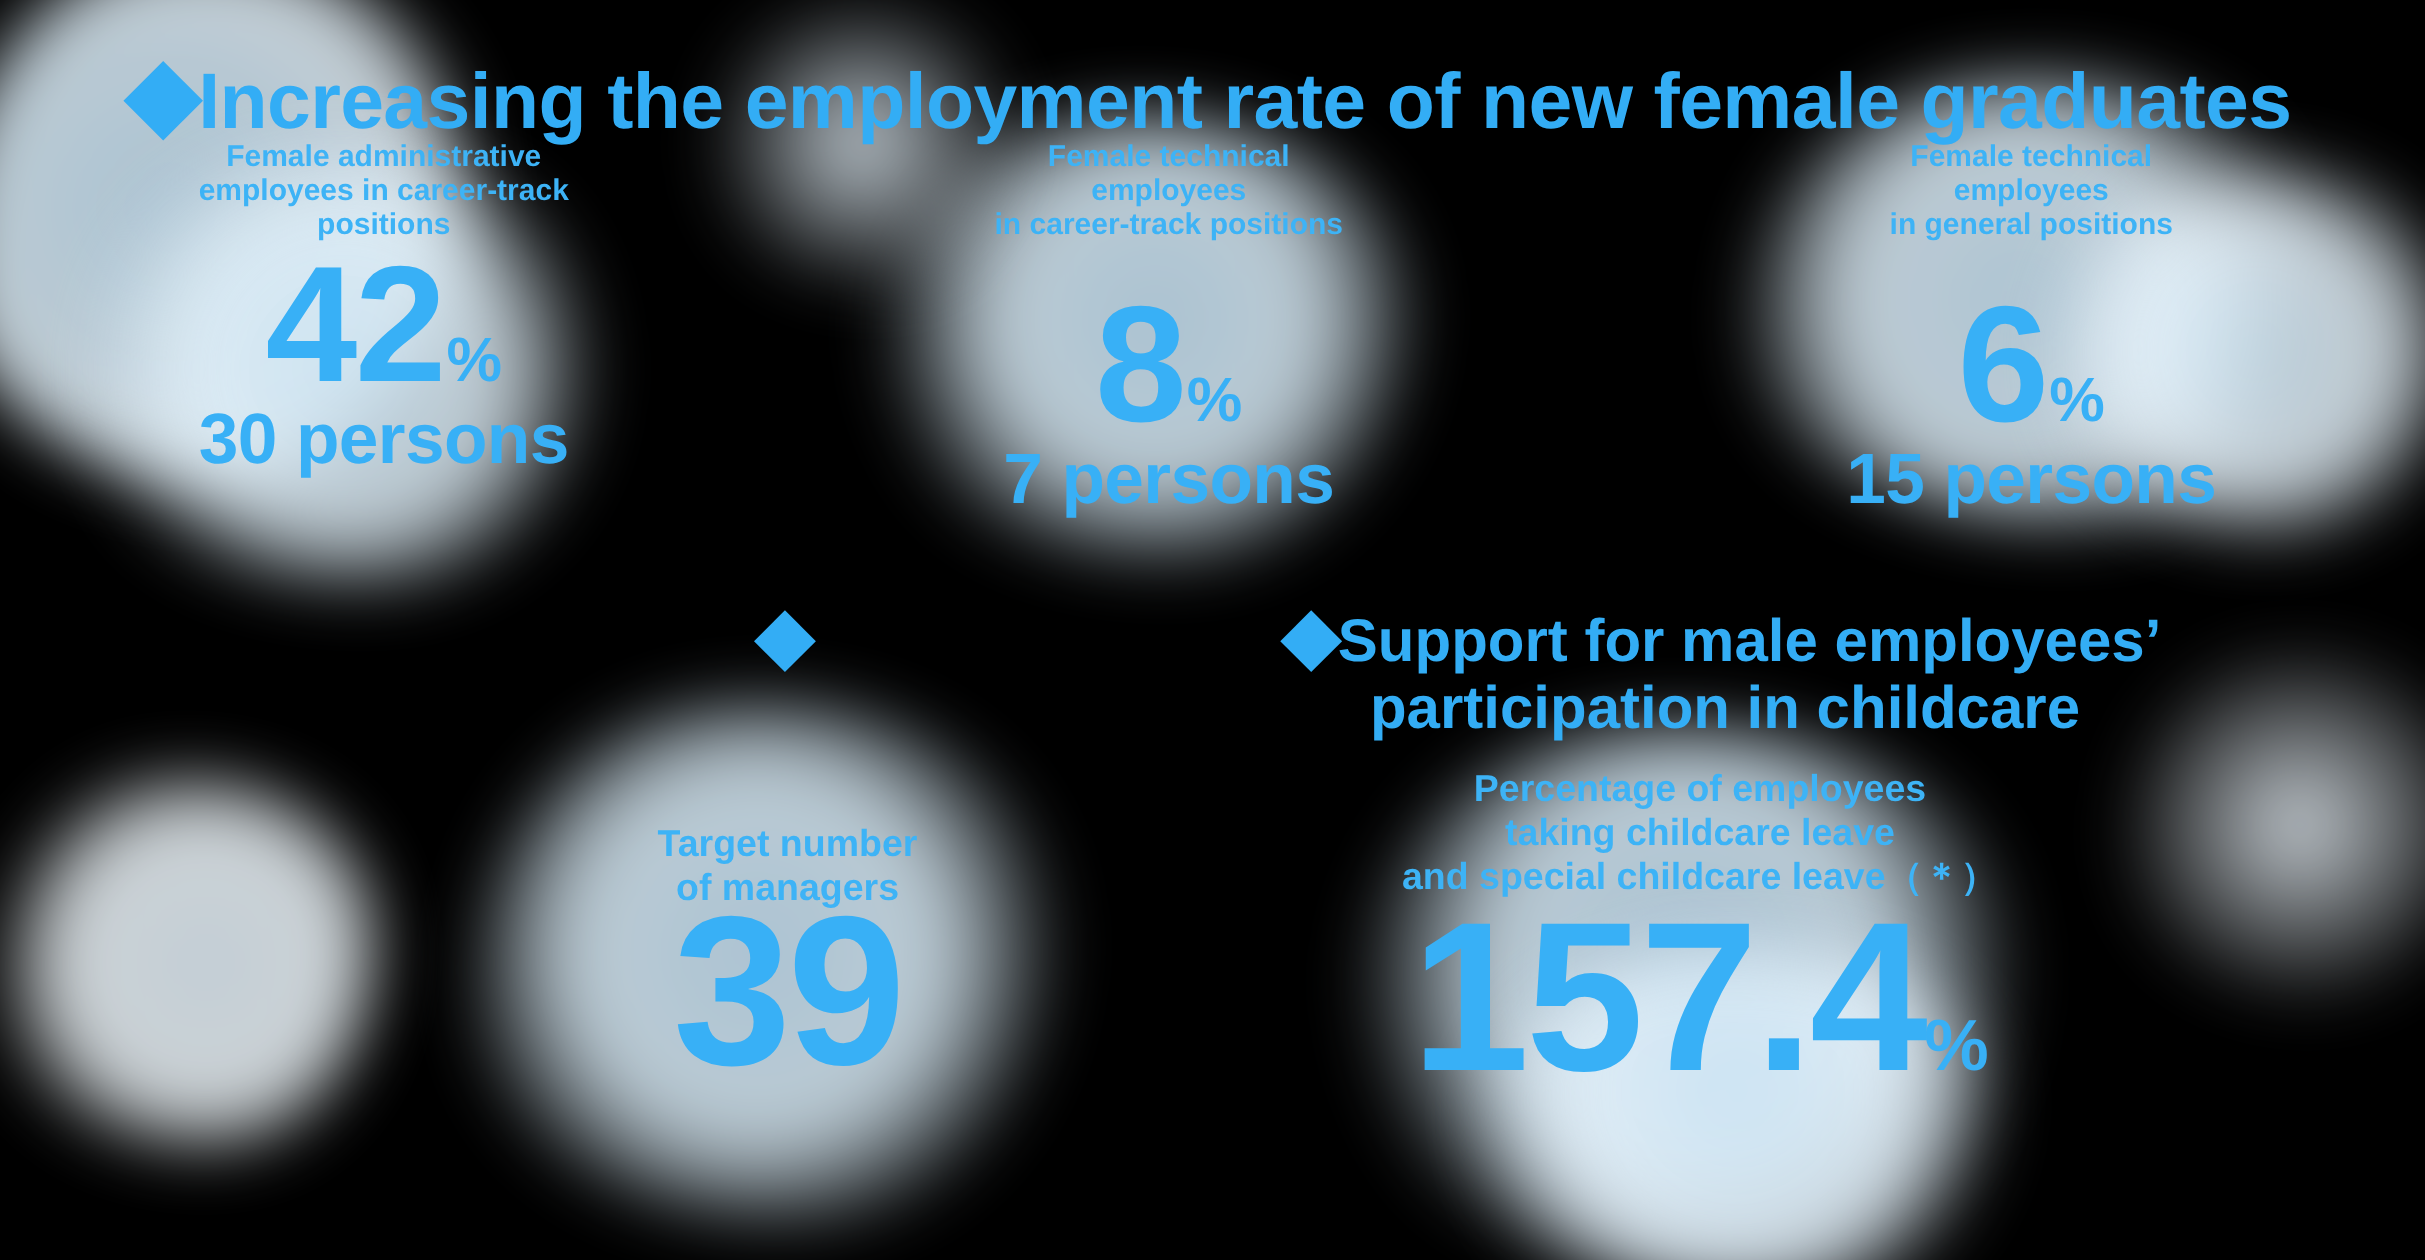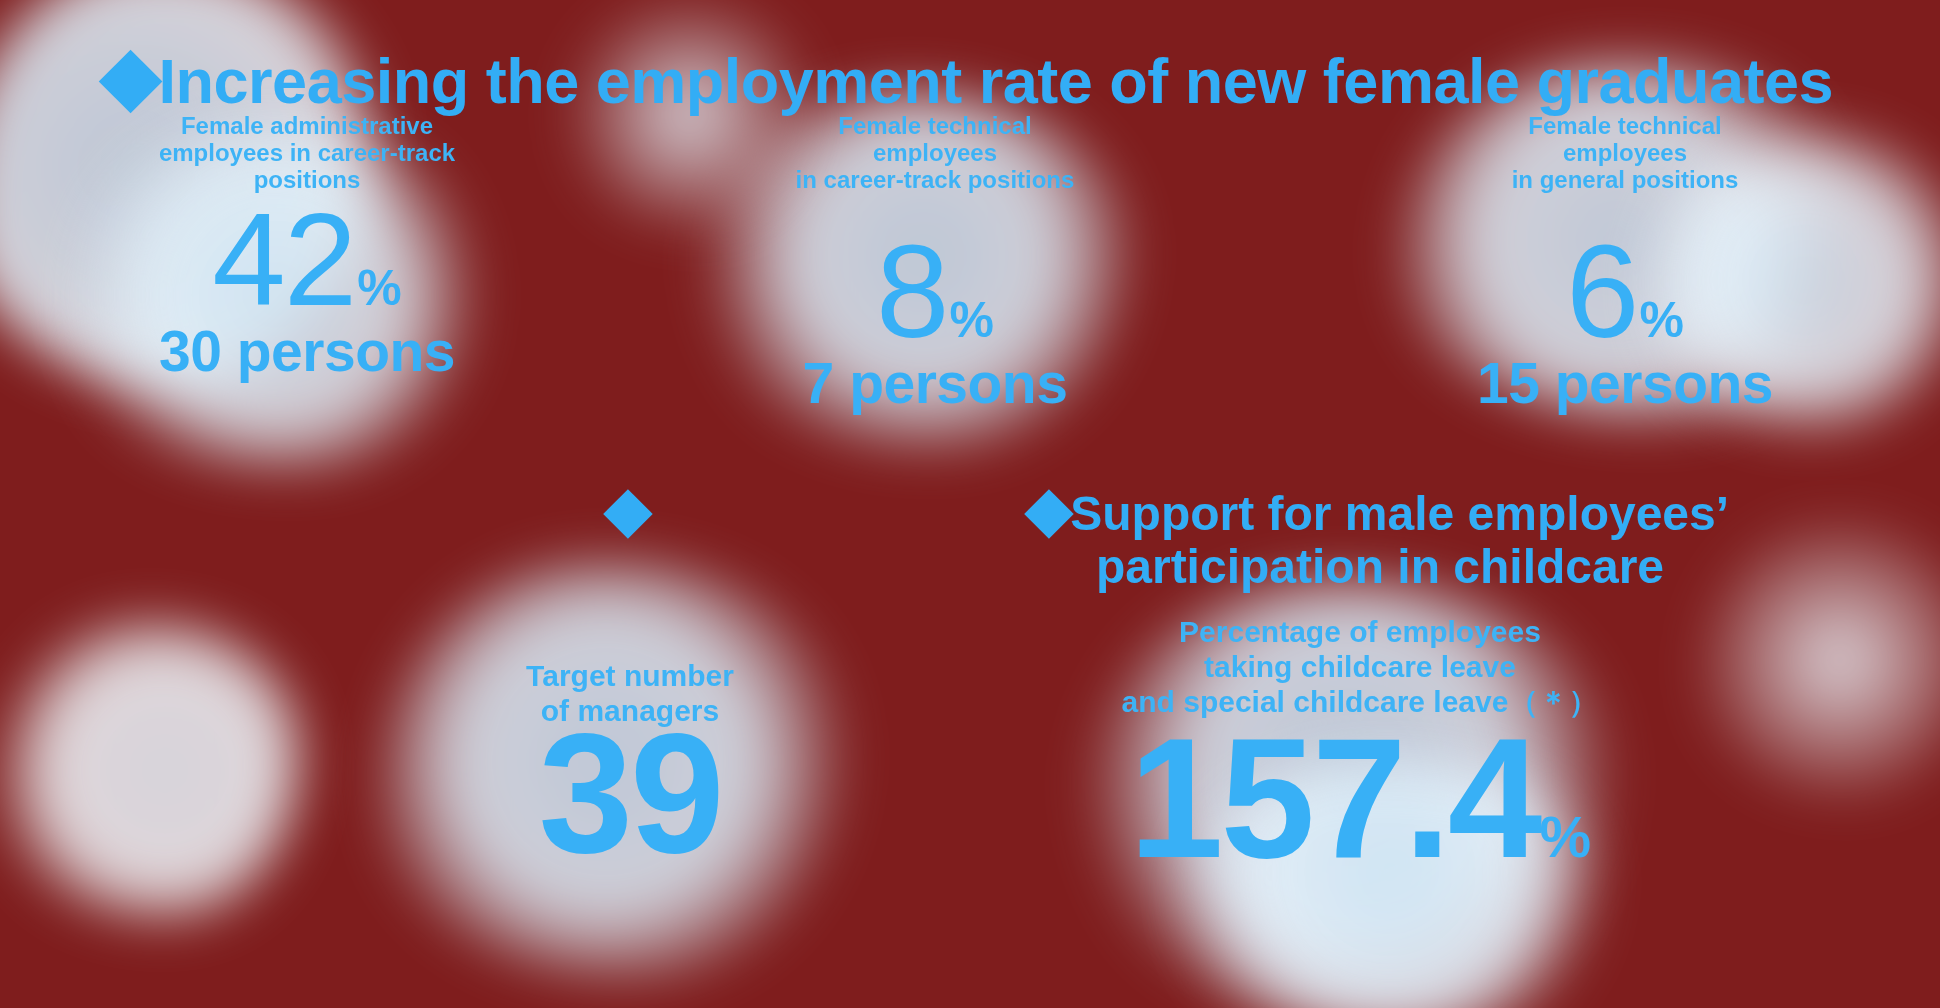--- a/index.html
+++ b/index.html
@@ -8,21 +8,21 @@
     background: #ffffff;
   }
   body {
     font-family: "Liberation Sans", sans-serif;
   }
   #canvas {
     position: relative;
     width: 1940px;
     height: 1008px;
     overflow: hidden;
-    background: #7f1d1d;
+    background: #000000;
   }
 
   
   .bg-layer {
     position: absolute;
     inset: 0;
     overflow: hidden;
     pointer-events: none;
   }
   .blob {
@@ -94,21 +94,21 @@
     font-weight: bold;
     line-height: 1.13;
     color: #3db3f6;
   }
   .stat-big {
     line-height: .95;
     white-space: nowrap;
   }
   .stat-num {
     font-size: 132px;
-    font-weight: normal;
+    font-weight: bold;
     letter-spacing: -2px;
     color: #38b0f6;
   }
   .stat-pct {
     font-size: 50px;
     font-weight: bold;
     color: #38b0f6;
     margin-left: 2px;
   }
   .stat-persons {

